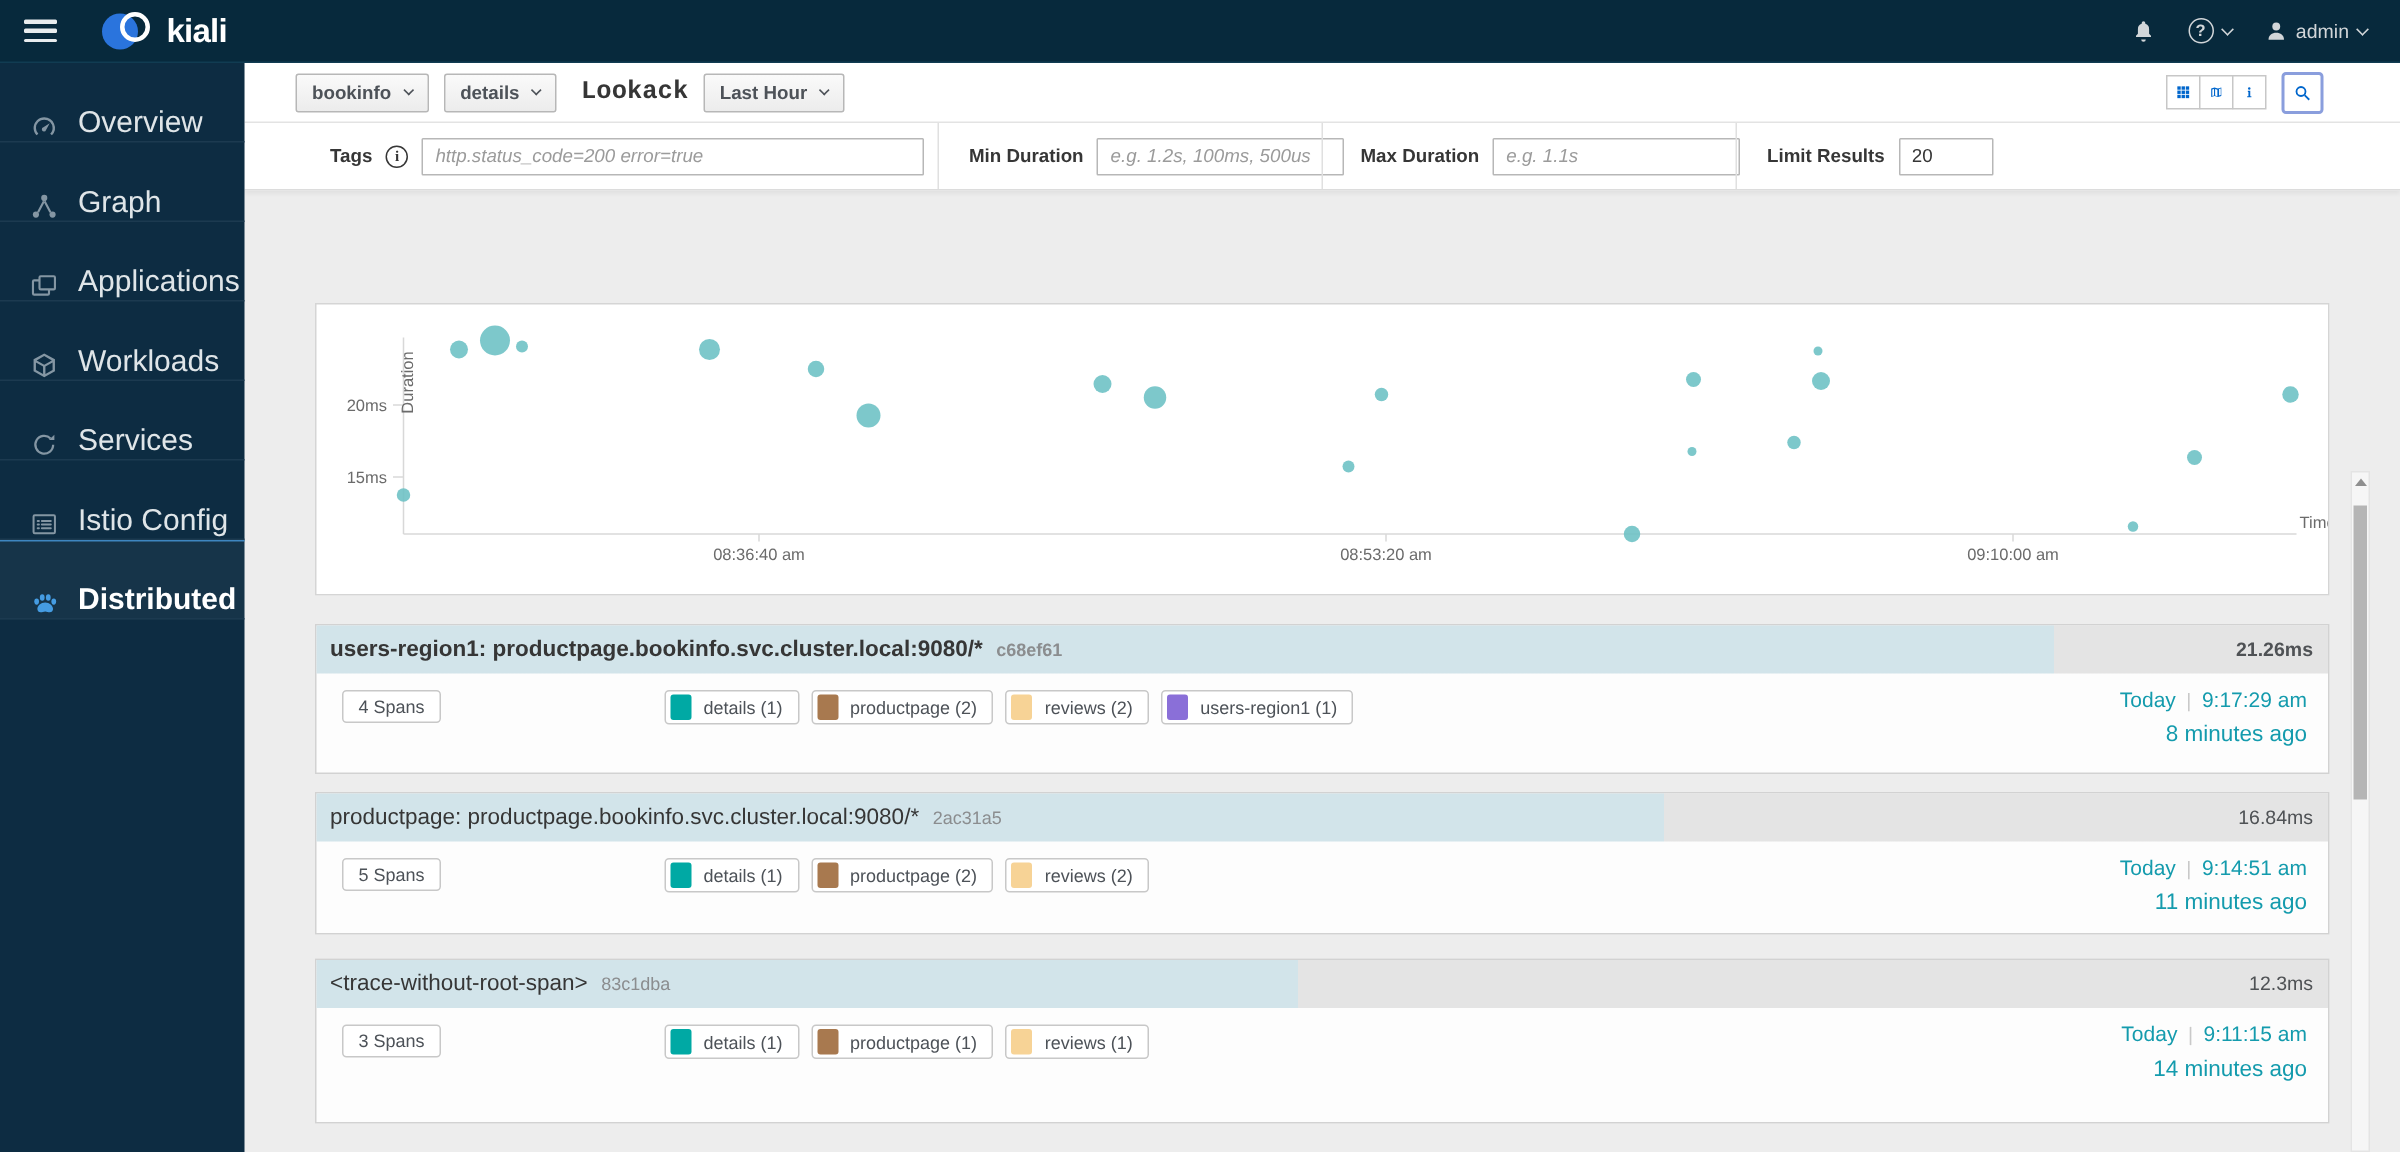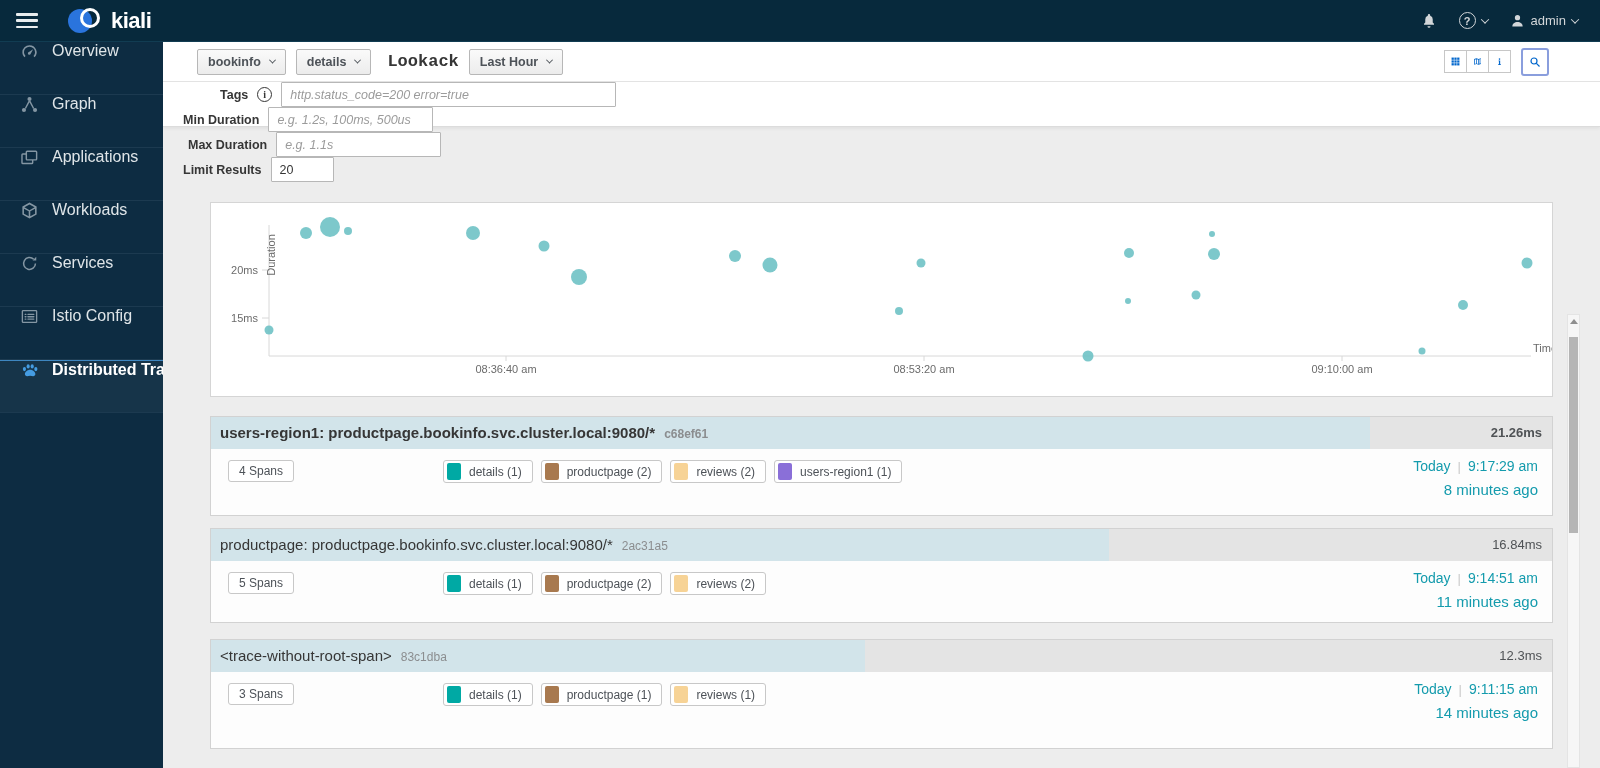--- a/index.html
+++ b/index.html
@@ -20,22 +20,22 @@
   .mast-right svg { display:block; }
   .help-wrap, .user-wrap { display:flex; align-items:center; gap:6px; cursor:pointer; }
   .qcircle { width:17px; height:17px; border:1.6px solid #d2d6d9; border-radius:50%;
     display:flex; align-items:center; justify-content:center; font-size:11px; font-weight:bold; }
   .chev { width:6px; height:6px; border-right:1.5px solid currentColor; border-bottom:1.5px solid currentColor;
     transform:rotate(45deg) translate(-1px,-1px); display:inline-block; }
   .user-name { font-size:13px; }
 
   
   .sidebar { position:absolute; top:42px; left:0; width:163px; bottom:0; background:#0d2c42; z-index:8; }
-  .nav-item { height:53px; display:flex; align-items:flex-start; gap:13px; padding-left:20px;
-    border-bottom:1px solid #1c3a50; color:#dfe5e8; font-size:16px; cursor:pointer; }
+  .nav-item { height:53px; display:flex; align-items:flex-end; gap:13px; padding-left:20px;
+    border-bottom:1px solid #1c3a50; color:#dfe5e8; font-size:20px; cursor:pointer; }
   .nav-icon { width:19px; height:19px; color:#8496a3; flex:none; }
   .nav-icon svg { width:100%; height:100%; }
   .nav-label { white-space:nowrap; overflow:hidden; }
   .nav-item.active { font-weight:bold; color:#fff; background:rgba(255,255,255,.04);
     border-top:1px solid #3e86c0; }
   .nav-item.active .nav-icon { color:var(--nav-active); }
 
   
   .main { position:absolute; top:42px; left:163px; right:0; bottom:0; }
   .toolbar { height:40px; background:#fff; border-bottom:1px solid #e3e3e3;
@@ -48,21 +48,21 @@
   .toolbar-right { margin-left:auto; display:flex; align-items:center; }
   .icon-btn { width:23px; height:23px; background:#fff; border:1px solid #c7c7c7; margin-left:-1px;
     display:flex; align-items:center; justify-content:center; color:var(--blue); cursor:pointer; }
   .icon-btn svg { width:13px; height:13px; display:block; }
   .search-btn { width:28px; height:28px; border:2px solid #8a9edd; border-radius:3px; background:#fff;
     margin-left:10px; display:flex; align-items:center; justify-content:center; color:var(--blue); cursor:pointer; }
   .search-btn svg { width:14px; height:14px; }
 
   
   .filters { height:45px; background:#fff; border-bottom:1px solid #dcdcdc; display:flex; align-items:stretch;
-    position:relative; z-index:2; box-shadow:0 2px 3px rgba(0,0,0,.05);flex-direction:column; }
+    position:relative; z-index:2; box-shadow:0 2px 3px rgba(0,0,0,.05); }
   .fsec { display:flex; align-items:center; gap:9px; }
   .fsec.s1 { padding-left:57px; width:462px; }
   .fsec.s2 { width:255px; padding-left:20px; }
   .fsec.s3 { width:275px; padding-left:25px; }
   .fsec.s4 { padding-left:20px; }
   .fdiv { width:1px; background:#e0e0e0; }
   .flabel { font-size:12.5px; font-weight:bold; color:#363636; white-space:nowrap; }
   .filters input { height:25px; border:1px solid #b7b7b7; border-radius:1px; padding:0 8px;
     font-size:12.5px; color:#363636; font-family:"Liberation Sans",sans-serif; }
   .filters input::placeholder { font-style:italic; color:#9b9b9b; }

